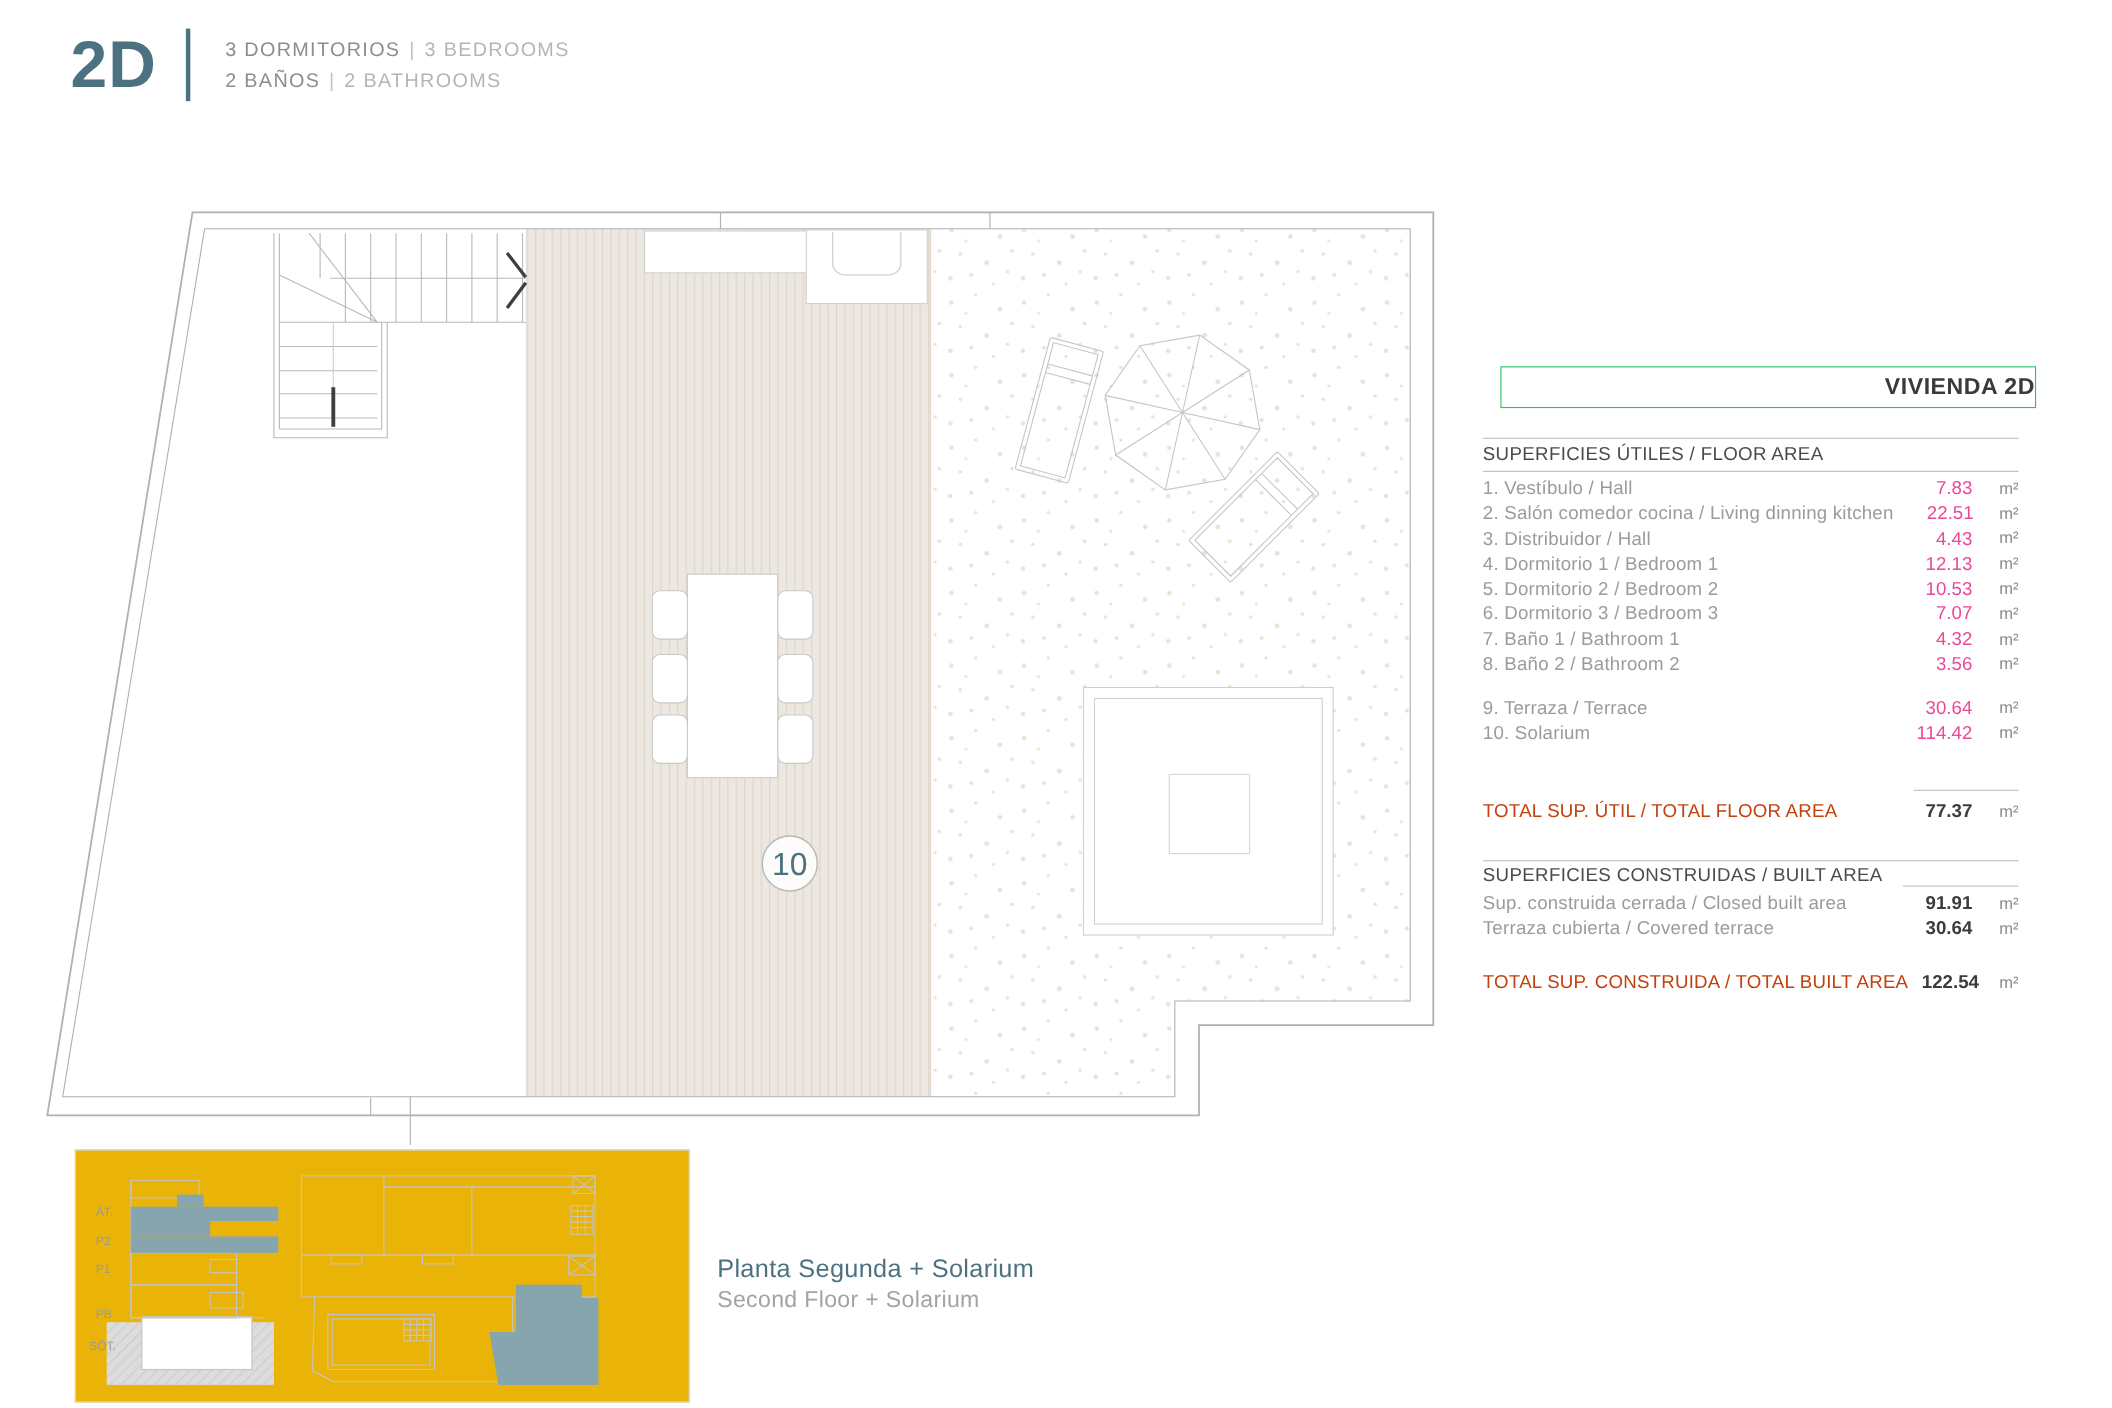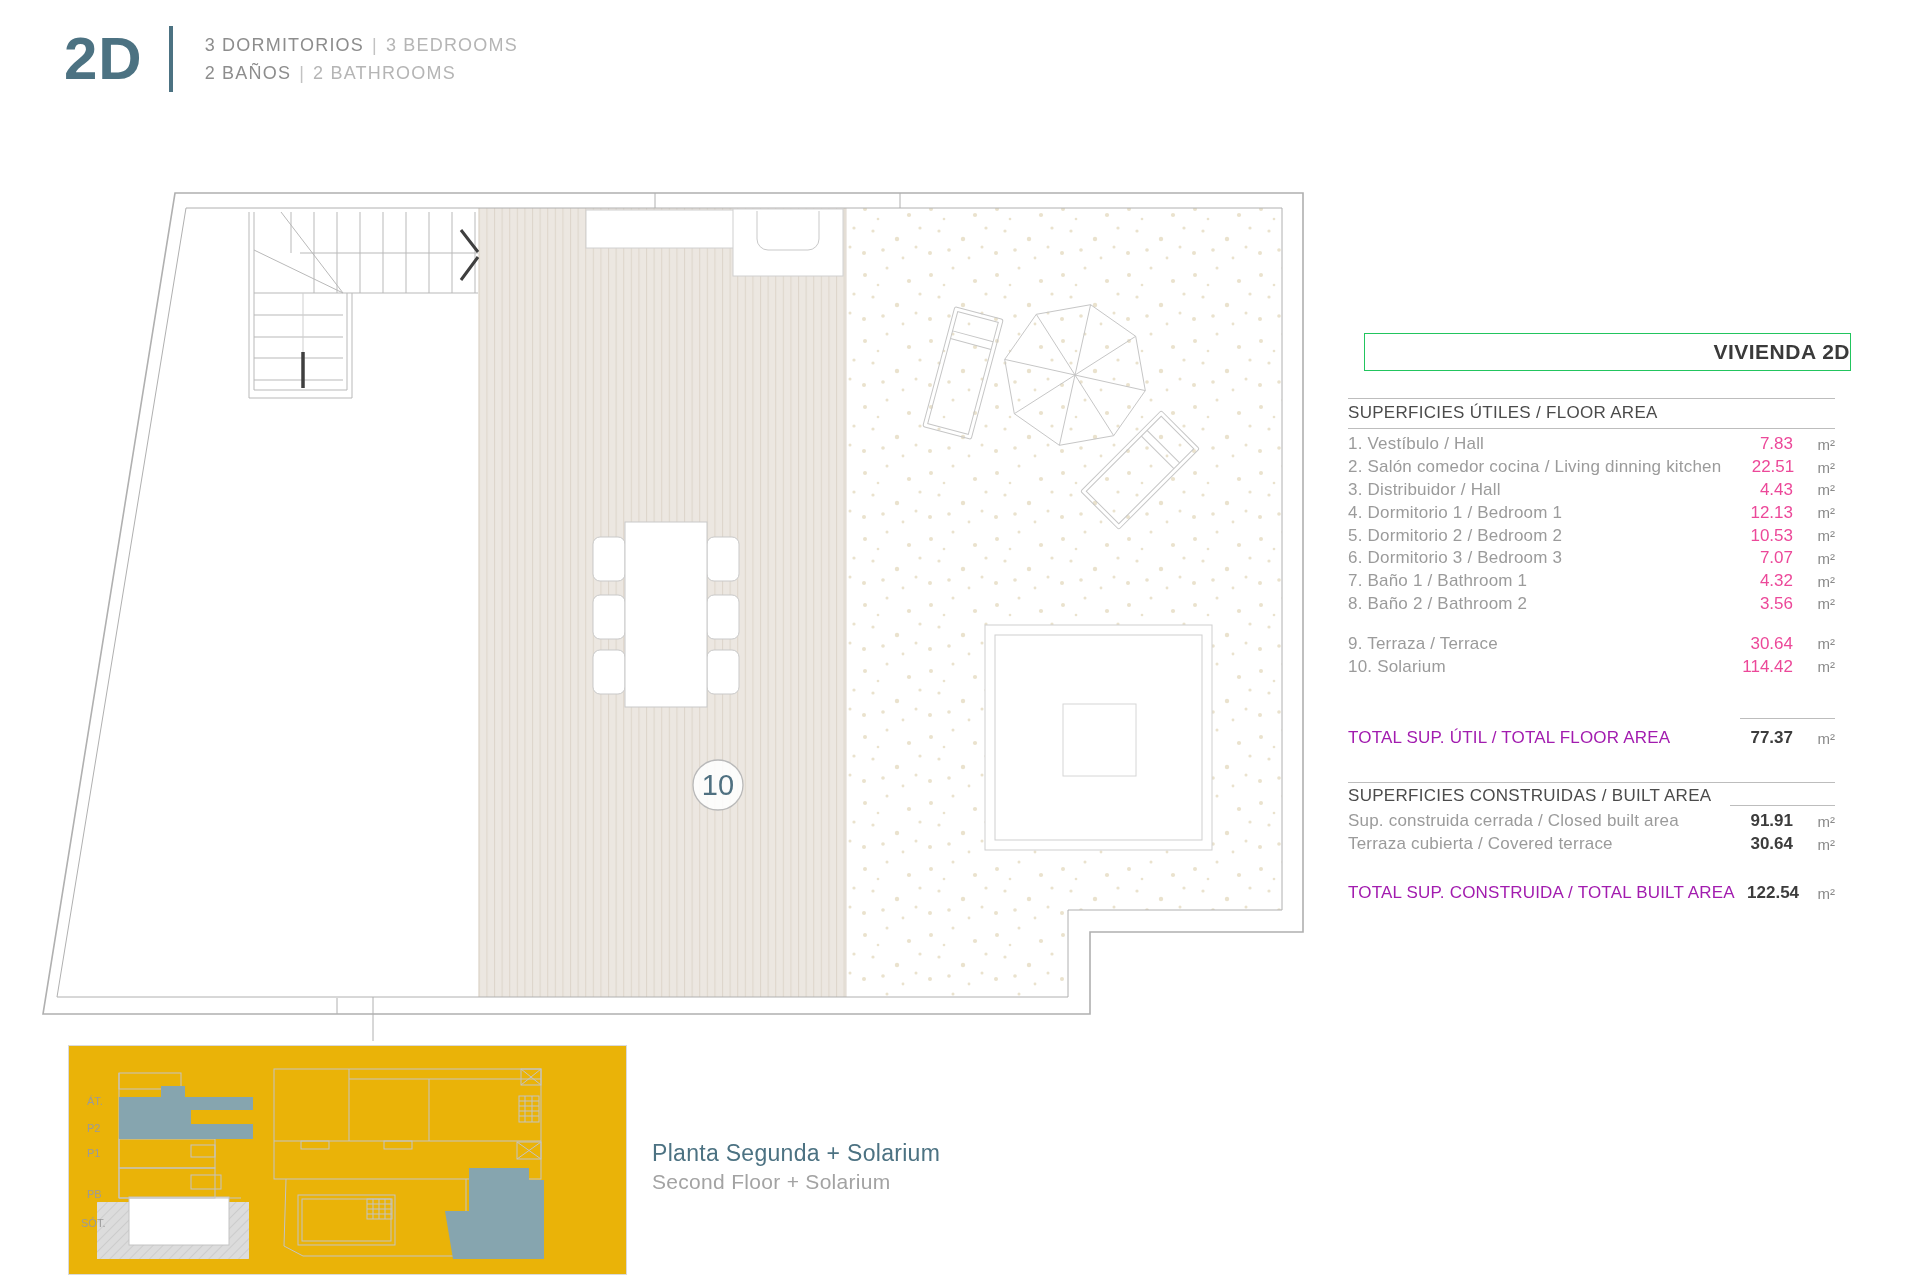--- a/index.html
+++ b/index.html
@@ -26,21 +26,21 @@
   .rule{position:absolute;height:1px;background:#bdbdbd;}
   .rule-full{left:0;width:487px;}
   .sec-h{position:absolute;left:0;width:487px;font-size:17px;color:#4b4b4b;letter-spacing:0.3px;}
   .rows{position:absolute;left:0;top:100px;width:487px;}
   .row{display:flex;align-items:center;height:22.8px;}
   .row .lbl{flex:1;letter-spacing:0.2px;white-space:nowrap;}
   .row .val{width:75px;text-align:right;color:#ec4899;}
   .row .unit{width:42px;text-align:right;color:#8a8a8a;font-size:15px;}
   .row.gap{margin-top:17px;}
   .abs-row{position:absolute;left:0;width:487px;}
-  .total .lbl{color:#a21caf;}
+  .total .lbl{color:#c2410c;}
   .total .val{color:#3c3c3c;font-weight:bold;}
   .built .val{color:#3c3c3c;font-weight:bold;}
   
   .caption{position:absolute;left:652px;top:1140px;}
   .cap-es{font-size:23px;color:#4c7282;letter-spacing:0.3px;}
   .cap-en{font-size:21px;color:#a3a3a3;letter-spacing:0.3px;margin-top:3px;}
   
   .keybox{position:absolute;left:68px;top:1045px;width:557px;height:228px;border:1px solid #dadada;background:#eab308;}
   .keybox svg{position:absolute;left:0;top:0;width:557px;height:228px;}
 </style>

